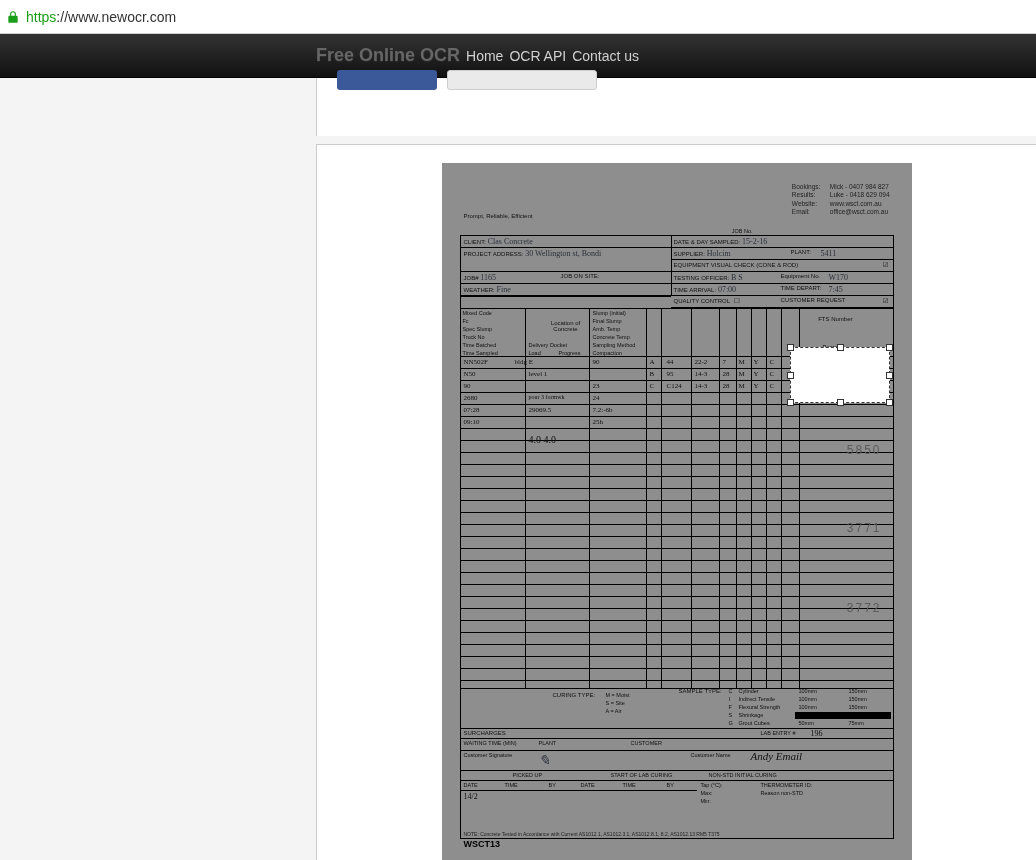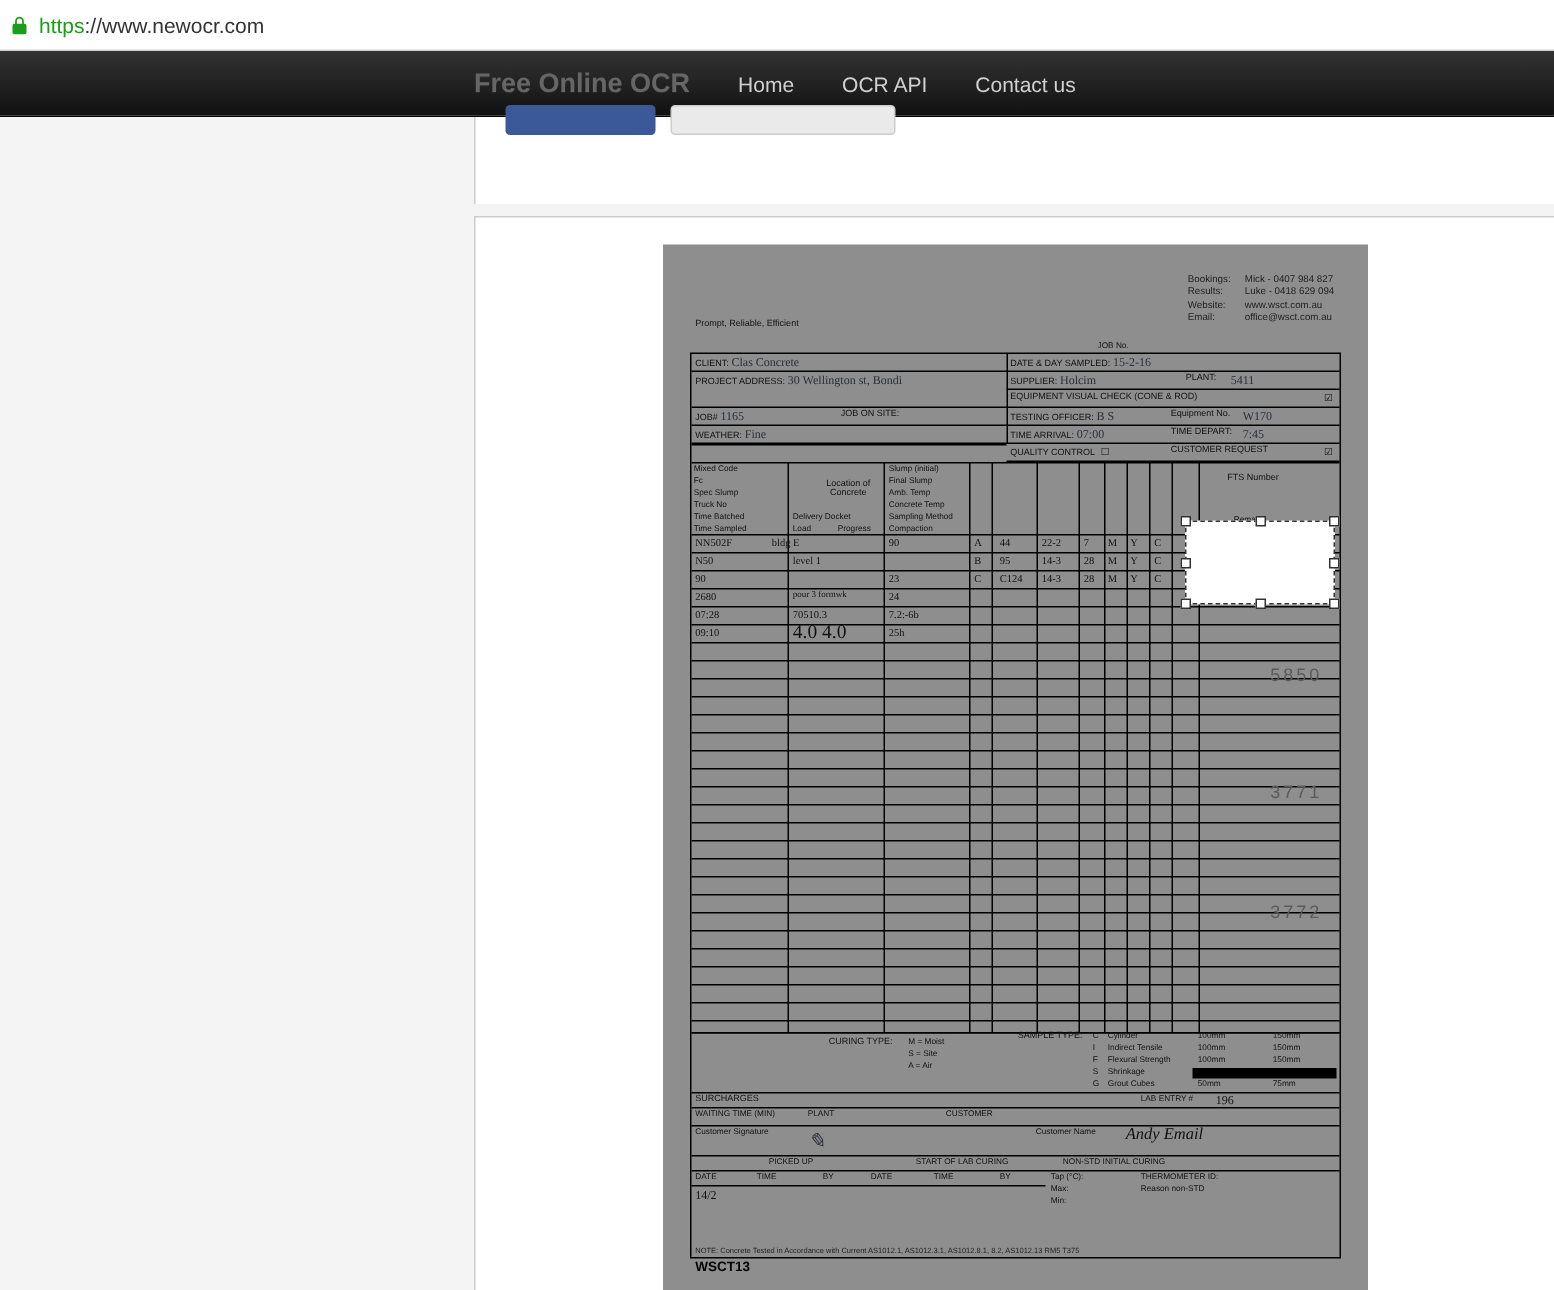--- a/index.html
+++ b/index.html
@@ -4,21 +4,21 @@
 <style>
   * { box-sizing: border-box; margin: 0; padding: 0; }
   body { font-family: Arial, sans-serif; background: #fff; width: 1036px; height: 860px; overflow: hidden; }
   
   .url-bar { height: 34px; border-bottom: 1px solid #d0d0d0; display: flex; align-items: center; padding: 0 6px; background: #fff; }
   .lock-icon { width: 14px; height: 14px; margin-right: 6px; }
   .url-text { font-size: 14px; color: #333; }
   .url-text .proto { color: #1a9e1a; }
   
   .navbar { height: 44px; background: linear-gradient(#333, #111); display: flex; align-items: center; color: #eee; border-bottom: 1px solid #000; }
-  .nav-inner { margin-left: 316px; display: flex; align-items: center; gap: 32px; }
+  .nav-inner { margin-left: 316px; display: flex; align-items: center; gap: 6px; }
   .brand { font-weight: bold; font-size: 18px; color: #666; text-shadow: 0 1px 0 rgba(255,255,255,.05); }
   .nav-link { color: #d0d0d0; font-size: 14px; cursor: pointer; }
   
   .page-bg { background: #f4f4f4; height: 782px; display: flex; }
   .left-gutter { width: 316px; }
   .content-col { flex: 1; background: #f4f4f4; }
   
   .white-strip { height: 58px; background: #fff; border-left: 1px solid #ccc; display: flex; align-items: flex-start; padding: 0 20px; gap: 10px; }
   .blue-btn { width: 100px; height: 20px; background: #3b5998; border-radius: 3px; margin-top: -8px; }
   .grey-btn { width: 150px; height: 20px; background: #eaeaea; border: 1px solid #ccc; border-radius: 3px; margin-top: -8px; }
@@ -230,25 +230,25 @@
           <span class="hand tinytxt" style="top:146px; left:262px; font-size:7px">28</span>
           <span class="hand tinytxt" style="top:146px; left:278px; font-size:7px">M</span>
           <span class="hand tinytxt" style="top:146px; left:293px; font-size:7px">Y</span>
           <span class="hand tinytxt" style="top:146px; left:309px; font-size:7px">C</span>
 
           <span class="hand tinytxt" style="top:158px; left:3px; font-size:7px">2680</span>
           <span class="hand tinytxt" style="top:158px; left:68px; font-size:6px">pour 3 formwk</span>
           <span class="hand tinytxt" style="top:158px; left:132px; font-size:7px">24</span>
 
           <span class="hand tinytxt" style="top:170px; left:3px; font-size:7px">07:28</span>
-          <span class="hand tinytxt" style="top:170px; left:68px; font-size:7px">70510.3</span>
+          <span class="hand tinytxt" style="top:170px; left:68px; font-size:7px">29069.5</span>
           <span class="hand tinytxt" style="top:170px; left:132px; font-size:7px">7.2:-6b</span>
 
           <span class="hand tinytxt" style="top:182px; left:3px; font-size:7px">09:10</span>
-          <span class="hand tinytxt" style="top:177px; left:68px; font-size:13px">4.0   4.0</span>
+          <span class="hand tinytxt" style="top:198px; left:68px; font-size:10px">4.0   4.0</span>
           <span class="hand tinytxt" style="top:182px; left:132px; font-size:7px">25h</span>
 
           <div class="hline" style="top:452px;"></div>
           <span class="tinytxt tiny6" style="top:456px; left:92px">CURING TYPE:</span>
           <span class="tinytxt" style="top:456px; left:145px">M = Moist</span>
           <span class="tinytxt" style="top:464px; left:145px">S = Site</span>
           <span class="tinytxt" style="top:472px; left:145px">A = Air</span>
 
           <span class="tinytxt tiny6" style="top:452px; left:218px">SAMPLE TYPE:</span>
           <span class="tinytxt" style="top:452px; left:268px">C</span>

